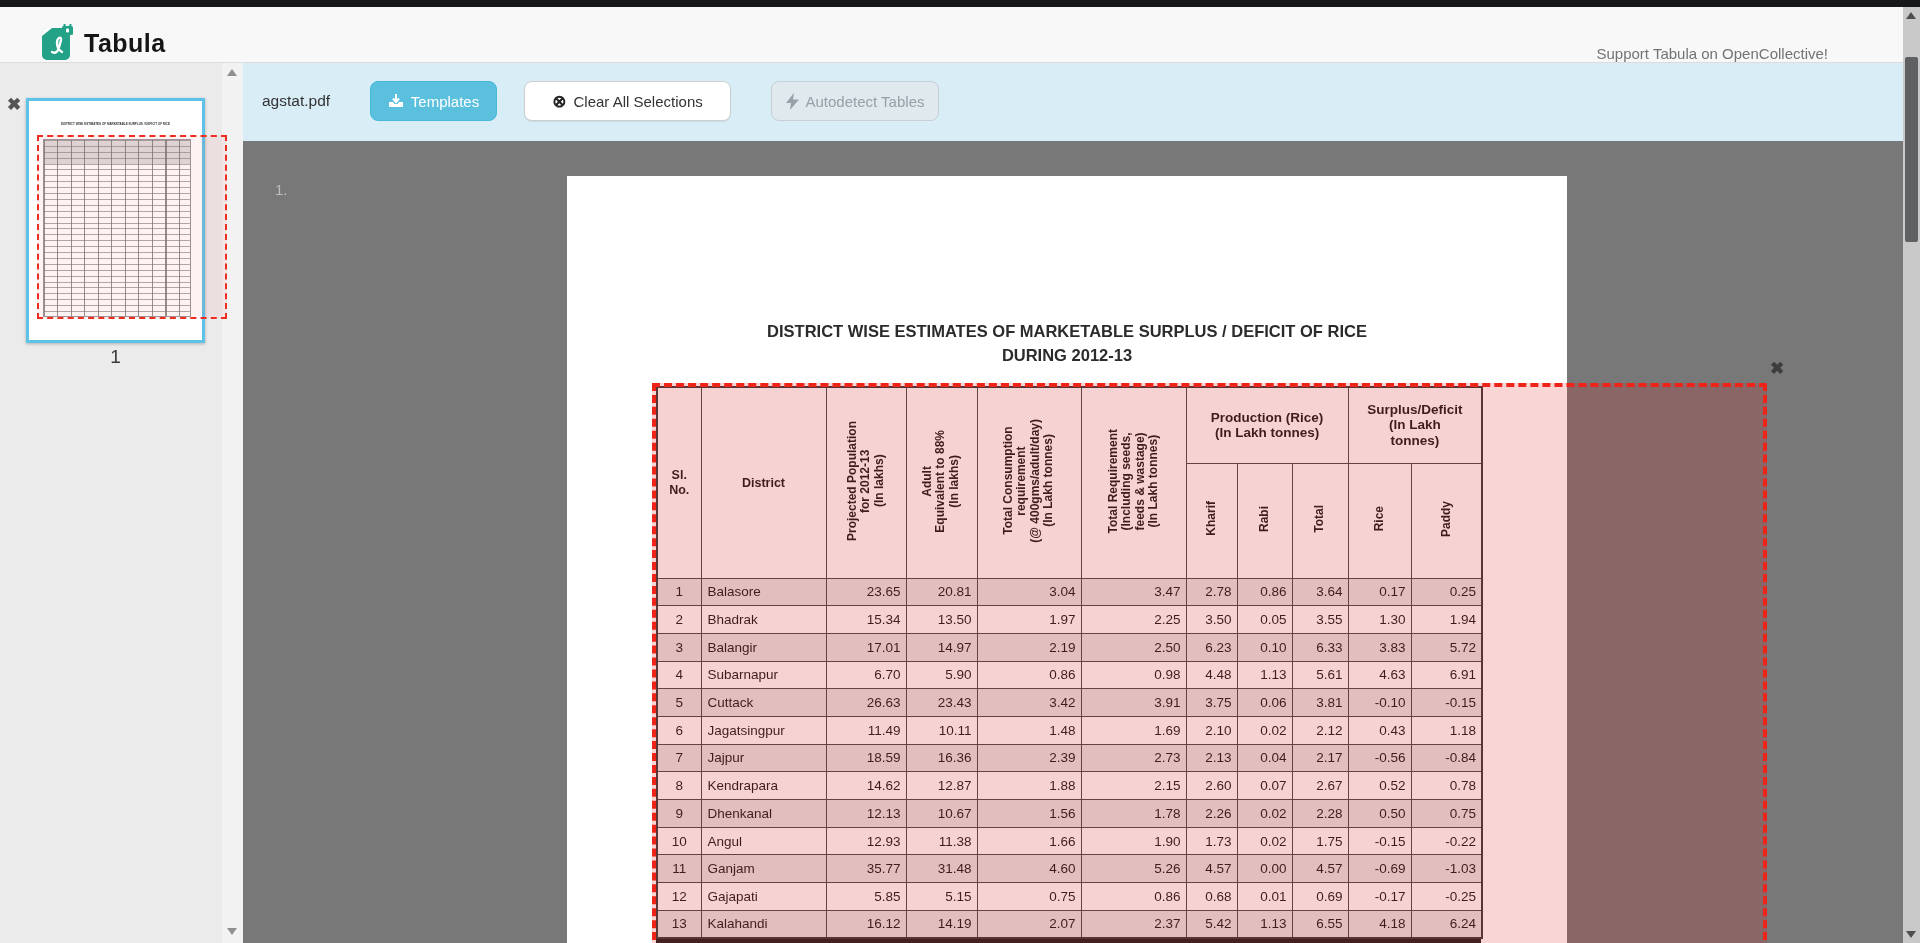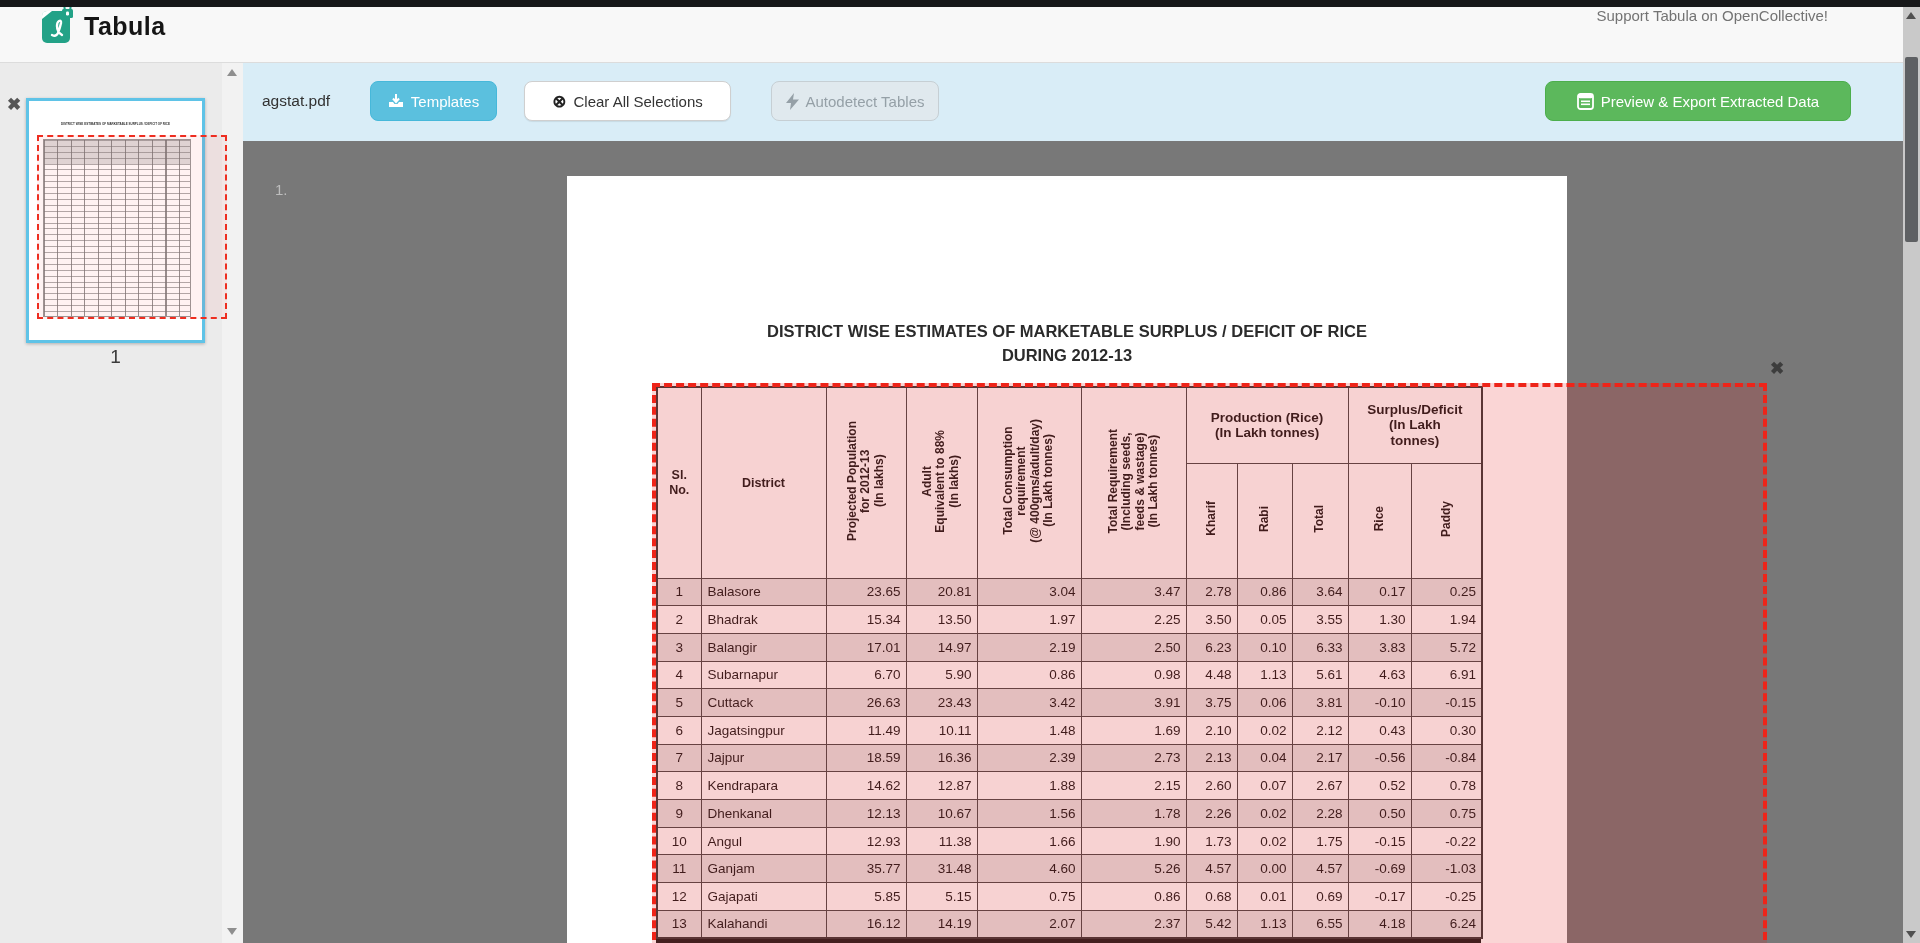--- a/index.html
+++ b/index.html
@@ -4,21 +4,21 @@
 <style>
   * { margin:0; padding:0; box-sizing:border-box; }
   html,body { width:1920px; height:943px; overflow:hidden; background:#fff;
               font-family:"Liberation Sans", sans-serif; }
 
   
   #top-strip { position:absolute; left:0; top:0; width:1920px; height:7px; background:#17181a; z-index:50; }
 
   
   #navbar { position:absolute; left:0; top:7px; width:1920px; height:56px; background:#f8f8f8;
-            border-bottom:1px solid #dcdcdc; display:flex; align-items:flex-start; z-index:40; }
+            border-bottom:1px solid #dcdcdc; display:flex; align-items:flex-end; z-index:40; }
   #brand { display:flex; align-items:center; margin-left:40px; }
   #logo { width:36px; height:38px; position:relative; }
   #brand-text { font-size:25px; font-weight:bold; color:#151515; margin-left:8px; letter-spacing:.5px; }
   #nav-links { display:flex; align-items:center; margin-left:26px; }
   .nav-link { font-size:15px; color:#777; padding:10px 16px; cursor:pointer; white-space:nowrap; }
   #nav-support { position:absolute; right:92px; font-size:15px; color:#737373; cursor:pointer; }
 
   
   #sidebar { position:absolute; left:0; top:63px; width:243px; height:880px; background:#ebebeb; z-index:10; }
   #side-track { position:absolute; right:0; top:0; width:21px; height:100%; background:#f2f2f2; }
@@ -152,31 +152,20 @@
 
     <div class="btn" id="btn-autodetect">
       <span class="btn-icon">
         <svg width="13" height="17" viewBox="0 0 13 17">
           <polygon points="8,0 0,10 5,10 4,17 13,6.5 7,6.5" fill="#95a0a7"></polygon>
         </svg>
       </span>
       <span>Autodetect Tables</span>
     </div>
 
-    <div class="btn" id="btn-export">
-      <span class="btn-icon">
-        <svg width="17" height="17" viewBox="0 0 17 17">
-          <rect x="1" y="1" width="15" height="15" rx="2.5" fill="none" stroke="#fff" stroke-width="1.8"></rect>
-          <rect x="1" y="1" width="15" height="4.2" rx="2" fill="#fff"></rect>
-          <line x1="4" y1="8.3" x2="13" y2="8.3" stroke="#fff" stroke-width="1.6"></line>
-          <line x1="4" y1="11.3" x2="13" y2="11.3" stroke="#fff" stroke-width="1.6"></line>
-        </svg>
-      </span>
-      <span>Preview &amp; Export Extracted Data</span>
-    </div>
   </div>
 
   <div id="docarea">
     <span id="page-marker">1.</span>
 
     <div id="pdf-page">
       <div id="pdf-title">
         <div>DISTRICT WISE ESTIMATES OF MARKETABLE SURPLUS / DEFICIT OF RICE</div>
         <div>DURING 2012-13</div>
       </div>
@@ -285,21 +274,21 @@
               <td class="no">6</td>
               <td class="district">Jagatsingpur</td>
               <td class="num">11.49</td>
               <td class="num">10.11</td>
               <td class="num">1.48</td>
               <td class="num">1.69</td>
               <td class="num">2.10</td>
               <td class="num">0.02</td>
               <td class="num">2.12</td>
               <td class="num">0.43</td>
-              <td class="num">0.30</td>
+              <td class="num">1.18</td>
             </tr>
             <tr class="odd">
               <td class="no">7</td>
               <td class="district">Jajpur</td>
               <td class="num">18.59</td>
               <td class="num">16.36</td>
               <td class="num">2.39</td>
               <td class="num">2.73</td>
               <td class="num">2.13</td>
               <td class="num">0.04</td>

